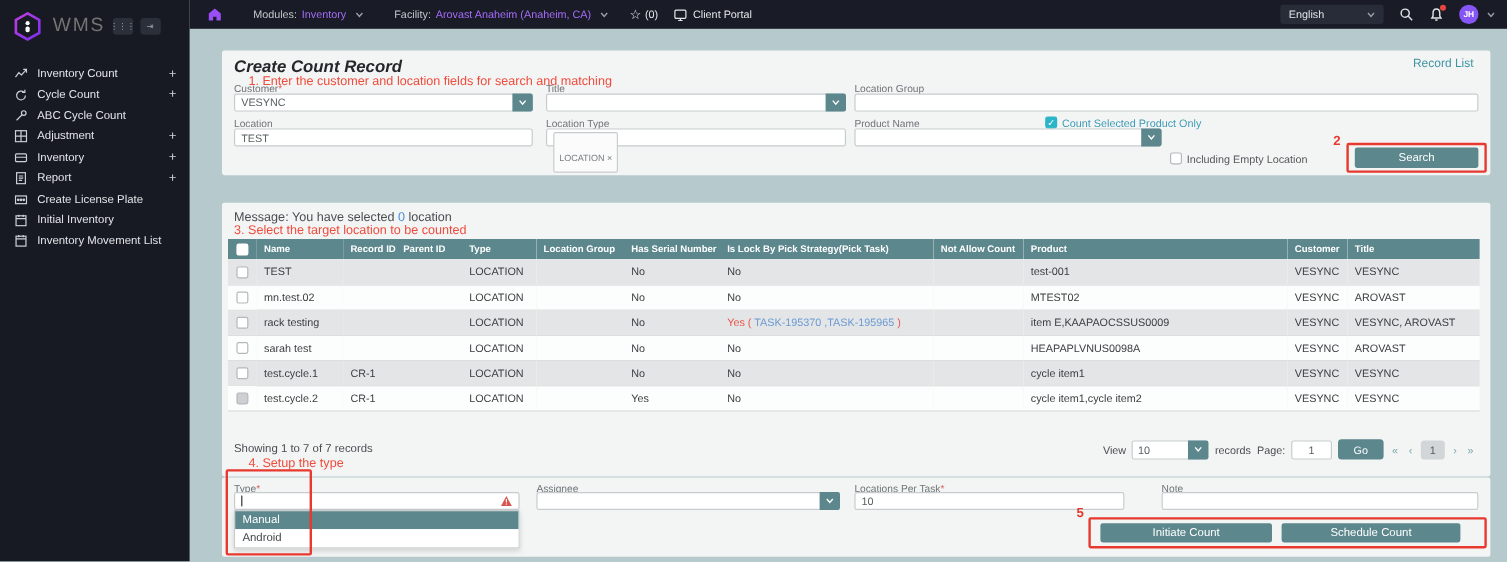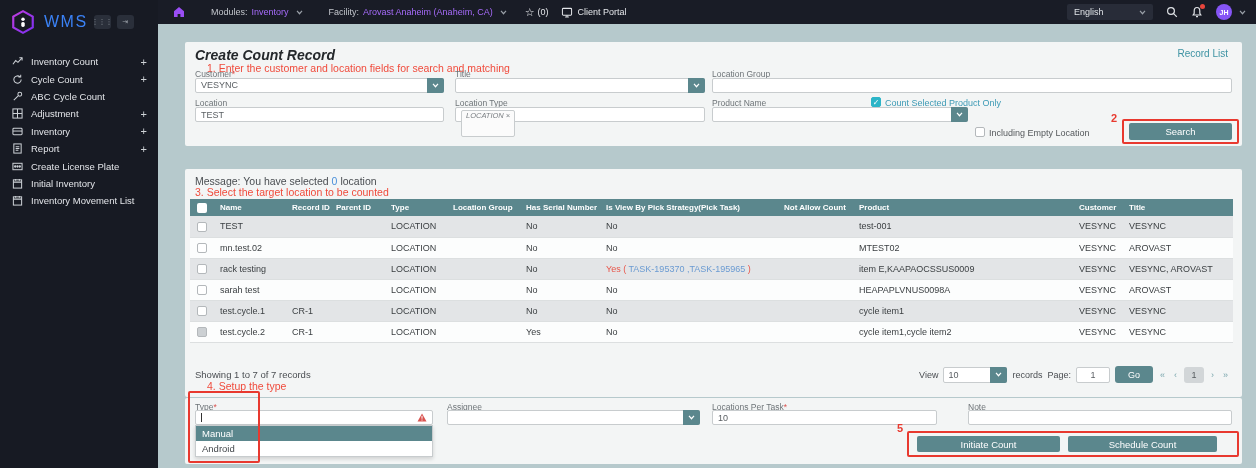--- a/index.html
+++ b/index.html
@@ -2,21 +2,21 @@
 <html><head>
 <meta charset="utf-8">
 <style>
   * { box-sizing: border-box; margin: 0; padding: 0; }
   html,body { width:1256px; height:468px; overflow:hidden; }
   body { font-family:"Liberation Sans", sans-serif; background:#b6c9cc; position:relative; }
 
   
   .sidebar { position:absolute; left:0; top:0; width:158px; height:468px; background:#171a23; z-index:6; }
   .logo-row { display:flex; align-items:center; padding:9px 8px 10px 10px; }
-  .logo-text { color:#3b82f6; font-size:16px; letter-spacing:1.5px; margin-left:8px; font-weight:400; flex:0 0 auto; }
+  .logo-text { color:#737373; font-size:16px; letter-spacing:1.5px; margin-left:8px; font-weight:400; flex:0 0 auto; }
   .logo-btn { width:17px; height:14px; background:#2a2f3a; border-radius:3px; margin-left:6px; display:flex; align-items:center; justify-content:center; color:#9aa0a8; font-size:7px; }
   .logo-btn:first-of-type { margin-left:auto; }
   .menu { margin-top:8px; }
   .menu-item { display:flex; align-items:center; height:17.4px; padding:0 11px; font-size:9.5px; color:#e2e4e8; cursor:default; }
   .mi-icon { width:12px; height:12px; margin-right:8px; display:flex; align-items:center; justify-content:center; color:#cdd1d6; flex:0 0 auto; }
   .mi-icon svg { width:11px; height:11px; stroke:#cdd1d6; fill:none; stroke-width:1.1; }
   .plus { margin-left:auto; color:#cfd3d7; font-size:11px; font-weight:400; }
 
   
   .topbar { position:absolute; left:158px; top:0; width:1098px; height:24px; background:#191c26; display:flex; align-items:center; font-size:9px; color:#c9ccd2; z-index:5; }
@@ -51,21 +51,21 @@
 
   .page-title { position:absolute; left:10px; top:5px; font-size:14px; font-weight:bold; color:#24282b;font-style:italic; }
   .record-list { position:absolute; right:14px; top:6px; font-size:10px; color:#3e93a3; cursor:pointer;margin-left:11px; }
 
   .flabel { position:absolute; font-size:8.5px; color:#6e7478; white-space:nowrap; }
   .req { color:#d9534f; }
   .tfield { position:absolute; height:15px; background:#fff; border:1px solid #c8ccce; border-radius:2px; font-size:9px; color:#5a5f63; padding:0 5px; line-height:13px; font-family:"Liberation Sans",sans-serif; }
   .tselect { position:absolute; height:15px; background:#fff; border:1px solid #c8ccce; border-radius:2px; font-size:9px; color:#5a5f63; line-height:13px; padding:0 20px 0 5px; }
   .sel-btn { position:absolute; right:-1px; top:-1px; width:17px; height:15px; background:#5b878d; border-radius:0 2px 2px 0; display:flex; align-items:center; justify-content:center; }
   .sel-btn svg { stroke:#fff; }
-  .tag { display:inline-block; margin-top:2px; border:1px solid #c8ccce; border-radius:2px; background:#fbfbfb; font-size:7.5px; color:#7a7f83; padding:0 4px; line-height:9px; height:27px;font-style:italic; }
+  .tag { display:inline-block; margin-top:2px; border:1px solid #c8ccce; border-radius:2px; background:#fbfbfb; font-size:7.5px; color:#7a7f83; padding:16px 4px; line-height:9px; height:17px; }
 
   .cb { width:10px; height:10px; background:#fff; border:1px solid #b4b8bb; border-radius:2px; display:inline-block; }
   .cb-checked { background:#2cb5c8; border-color:#2cb5c8; color:#fff; font-size:8px; line-height:9px; text-align:center; }
   .cb-label { font-size:9px; color:#55595c; }
   .teal-label { font-size:9px; color:#3d9ab5; }
 
   .btn { position:absolute; background:#5b878d; color:#fff; font-size:9.5px; display:flex; align-items:center; justify-content:center; border-radius:2px; cursor:pointer; }
 
   
   .msg-line { position:absolute; left:10px; top:6px; font-size:10.5px; color:#4a4e52; }
@@ -360,21 +360,21 @@
       </colgroup>
       <thead>
         <tr>
           <th style="text-align:center;"><span class="hdr-cb"></span></th>
           <th>Name</th>
           <th>Record ID</th>
           <th>Parent ID</th>
           <th>Type</th>
           <th>Location Group</th>
           <th>Has Serial Number</th>
-          <th>Is View By Pick Strategy(Pick Task)</th>
+          <th>Is Lock By Pick Strategy(Pick Task)</th>
           <th>Not Allow Count</th>
           <th>Product</th>
           <th>Customer</th>
           <th>Title</th>
         </tr>
       </thead>
       <tbody>
           <tr class="striped">
             <td class="cb-cell"><span class="row-cb"></span></td>
             <td>TEST</td>

